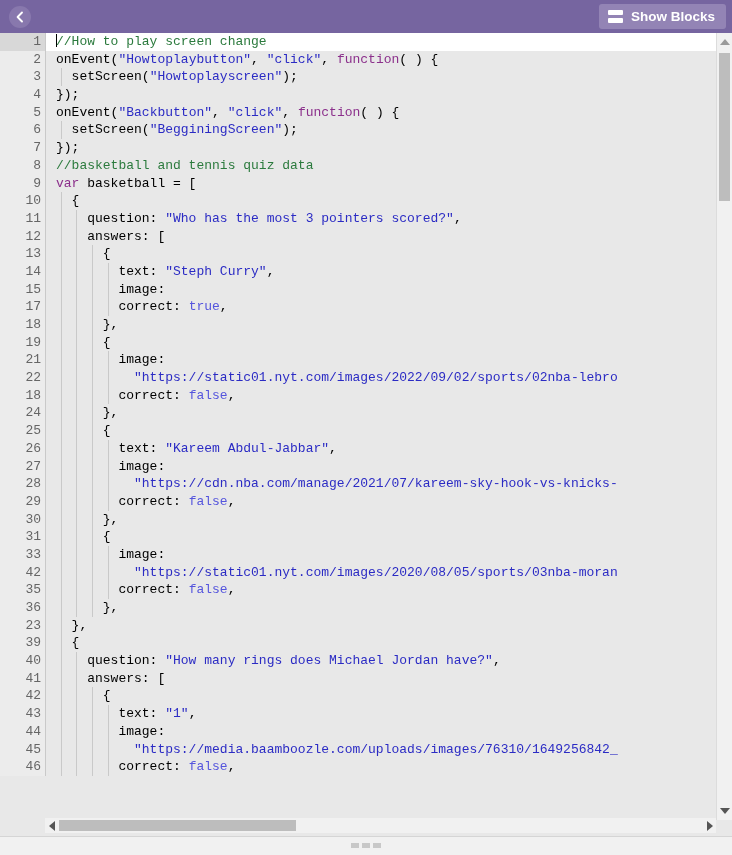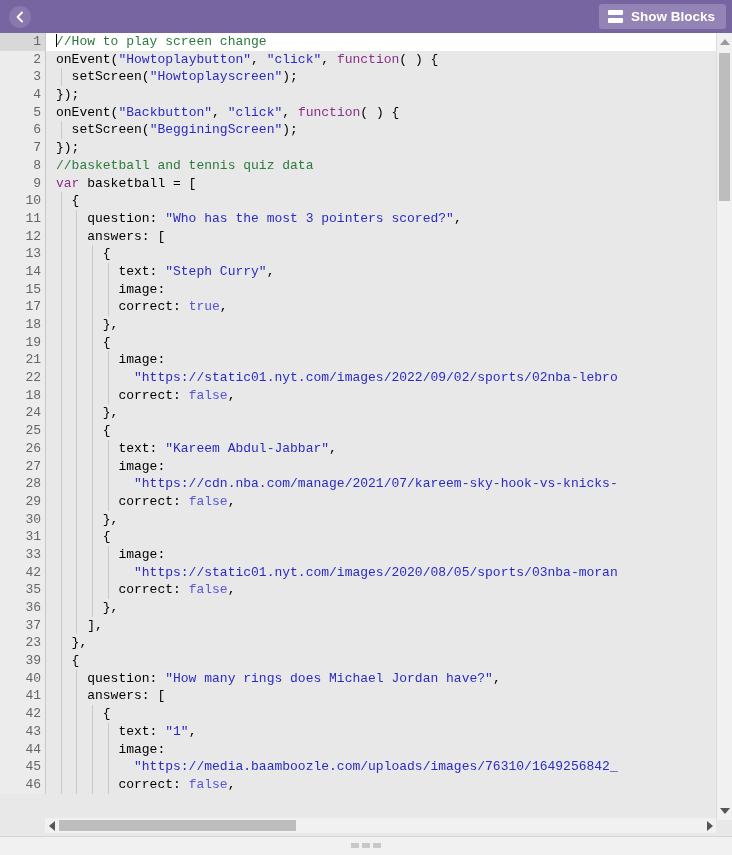--- a/index.html
+++ b/index.html
@@ -317,21 +317,20 @@
       <div class="line"><div class="gutter">26</div><div class="code"><span class="ind" style="left: 15.64px;"></span><span class="ind" style="left: 31.28px;"></span><span class="ind" style="left: 46.92px;"></span><span class="ind" style="left: 62.56px;"></span><span class="pun">        text: </span><span class="str">"Kareem Abdul-Jabbar"</span><span class="pun">,</span></div></div>
       <div class="line"><div class="gutter">27</div><div class="code"><span class="ind" style="left: 15.64px;"></span><span class="ind" style="left: 31.28px;"></span><span class="ind" style="left: 46.92px;"></span><span class="ind" style="left: 62.56px;"></span><span class="pun">        image:</span></div></div>
       <div class="line"><div class="gutter">28</div><div class="code"><span class="ind" style="left: 15.64px;"></span><span class="ind" style="left: 31.28px;"></span><span class="ind" style="left: 46.92px;"></span><span class="ind" style="left: 62.56px;"></span><span class="pun">          </span><span class="str">"https://cdn.nba.com/manage/2021/07/kareem-sky-hook-vs-knicks-</span></div></div>
       <div class="line"><div class="gutter">29</div><div class="code"><span class="ind" style="left: 15.64px;"></span><span class="ind" style="left: 31.28px;"></span><span class="ind" style="left: 46.92px;"></span><span class="ind" style="left: 62.56px;"></span><span class="pun">        correct: </span><span class="atom">false</span><span class="pun">,</span></div></div>
       <div class="line"><div class="gutter">30</div><div class="code"><span class="ind" style="left: 15.64px;"></span><span class="ind" style="left: 31.28px;"></span><span class="ind" style="left: 46.92px;"></span><span class="pun">      },</span></div></div>
       <div class="line"><div class="gutter">31<span class="fold">▾</span></div><div class="code"><span class="ind" style="left: 15.64px;"></span><span class="ind" style="left: 31.28px;"></span><span class="ind" style="left: 46.92px;"></span><span class="pun">      {</span></div></div>
       <div class="line"><div class="gutter">33</div><div class="code"><span class="ind" style="left: 15.64px;"></span><span class="ind" style="left: 31.28px;"></span><span class="ind" style="left: 46.92px;"></span><span class="ind" style="left: 62.56px;"></span><span class="pun">        image:</span></div></div>
       <div class="line"><div class="gutter">42</div><div class="code"><span class="ind" style="left: 15.64px;"></span><span class="ind" style="left: 31.28px;"></span><span class="ind" style="left: 46.92px;"></span><span class="ind" style="left: 62.56px;"></span><span class="pun">          </span><span class="str">"https://static01.nyt.com/images/2020/08/05/sports/03nba-moran</span></div></div>
       <div class="line"><div class="gutter">35</div><div class="code"><span class="ind" style="left: 15.64px;"></span><span class="ind" style="left: 31.28px;"></span><span class="ind" style="left: 46.92px;"></span><span class="ind" style="left: 62.56px;"></span><span class="pun">        correct: </span><span class="atom">false</span><span class="pun">,</span></div></div>
       <div class="line"><div class="gutter">36</div><div class="code"><span class="ind" style="left: 15.64px;"></span><span class="ind" style="left: 31.28px;"></span><span class="ind" style="left: 46.92px;"></span><span class="pun">      },</span></div></div>
-      <div class="line"><div class="gutter">37</div><div class="code"><span class="ind" style="left: 15.64px;"></span><span class="ind" style="left: 31.28px;"></span><span class="pun">    ],</span></div></div>
       <div class="line"><div class="gutter">23</div><div class="code"><span class="ind" style="left: 15.64px;"></span><span class="pun">  },</span></div></div>
       <div class="line"><div class="gutter">39<span class="fold">▾</span></div><div class="code"><span class="ind" style="left: 15.64px;"></span><span class="pun">  {</span></div></div>
       <div class="line"><div class="gutter">40</div><div class="code"><span class="ind" style="left: 15.64px;"></span><span class="ind" style="left: 31.28px;"></span><span class="pun">    question: </span><span class="str">"How many rings does Michael Jordan have?"</span><span class="pun">,</span></div></div>
       <div class="line"><div class="gutter">41<span class="fold">▾</span></div><div class="code"><span class="ind" style="left: 15.64px;"></span><span class="ind" style="left: 31.28px;"></span><span class="pun">    answers: [</span></div></div>
       <div class="line"><div class="gutter">42<span class="fold">▾</span></div><div class="code"><span class="ind" style="left: 15.64px;"></span><span class="ind" style="left: 31.28px;"></span><span class="ind" style="left: 46.92px;"></span><span class="pun">      {</span></div></div>
       <div class="line"><div class="gutter">43</div><div class="code"><span class="ind" style="left: 15.64px;"></span><span class="ind" style="left: 31.28px;"></span><span class="ind" style="left: 46.92px;"></span><span class="ind" style="left: 62.56px;"></span><span class="pun">        text: </span><span class="str">"1"</span><span class="pun">,</span></div></div>
       <div class="line"><div class="gutter">44</div><div class="code"><span class="ind" style="left: 15.64px;"></span><span class="ind" style="left: 31.28px;"></span><span class="ind" style="left: 46.92px;"></span><span class="ind" style="left: 62.56px;"></span><span class="pun">        image:</span></div></div>
       <div class="line"><div class="gutter">45</div><div class="code"><span class="ind" style="left: 15.64px;"></span><span class="ind" style="left: 31.28px;"></span><span class="ind" style="left: 46.92px;"></span><span class="ind" style="left: 62.56px;"></span><span class="pun">          </span><span class="str">"https://media.baamboozle.com/uploads/images/76310/1649256842_</span></div></div>
       <div class="line"><div class="gutter">46</div><div class="code"><span class="ind" style="left: 15.64px;"></span><span class="ind" style="left: 31.28px;"></span><span class="ind" style="left: 46.92px;"></span><span class="ind" style="left: 62.56px;"></span><span class="pun">        correct: </span><span class="atom">false</span><span class="pun">,</span></div></div>
     </div>

